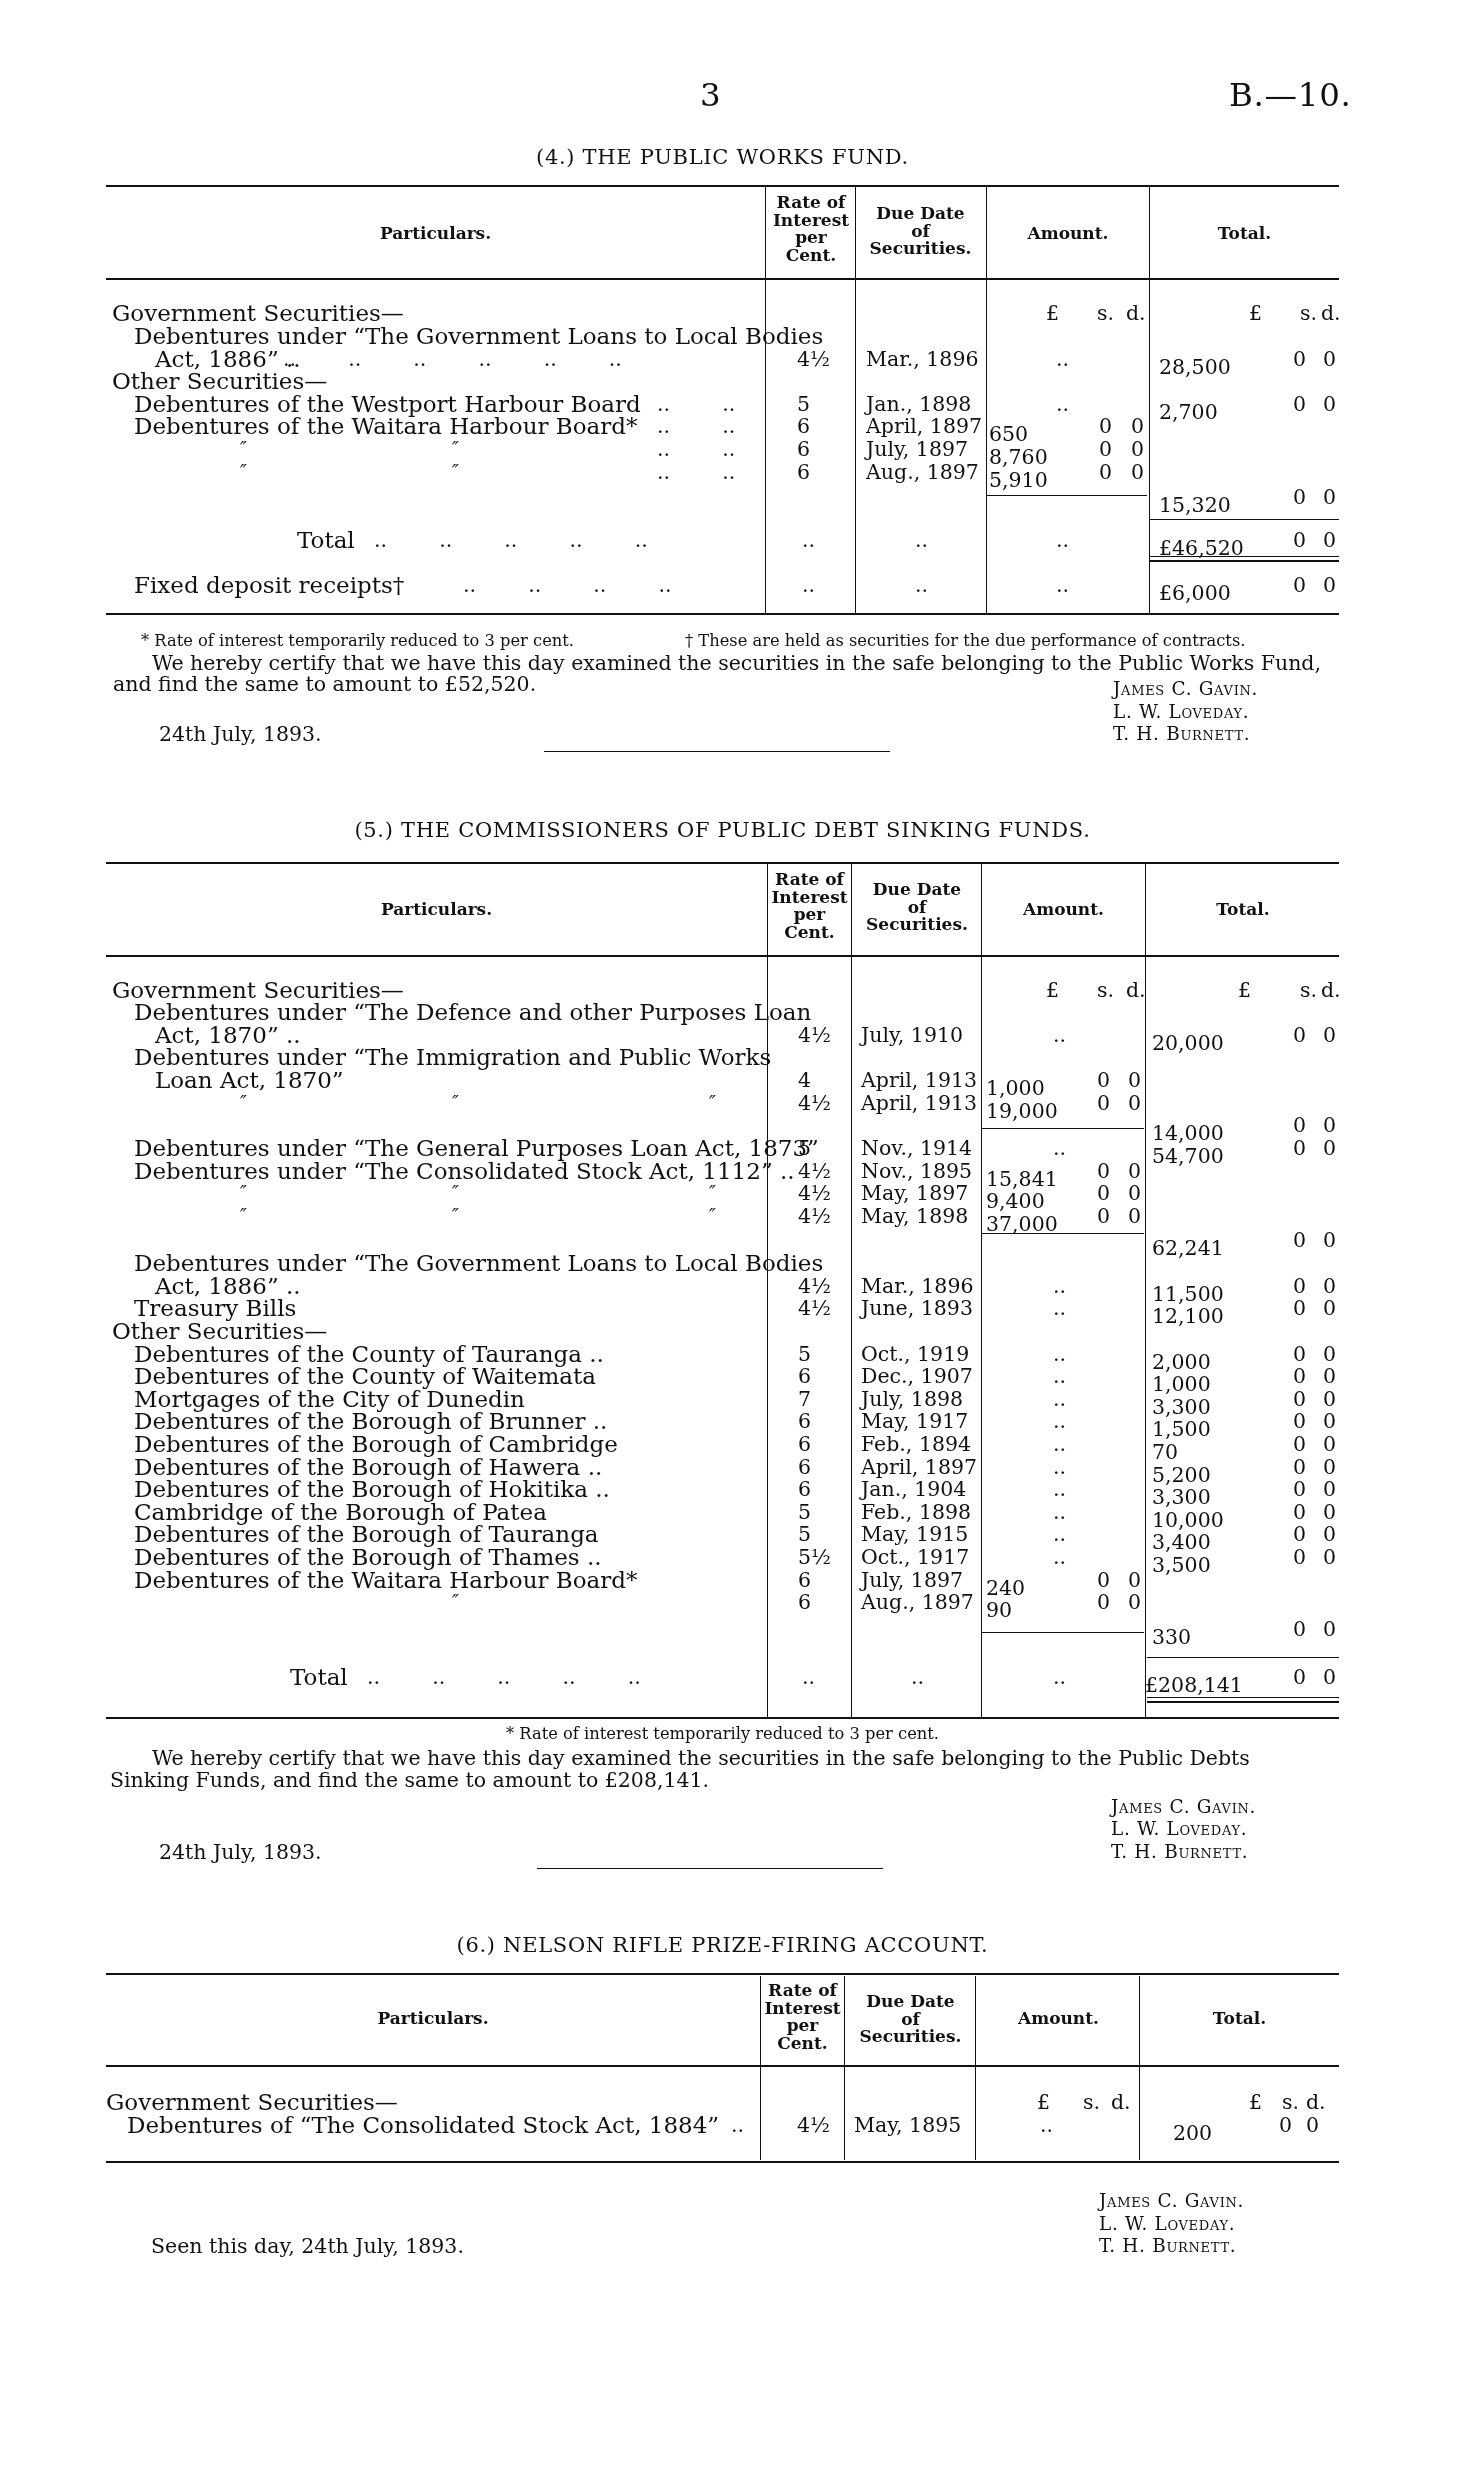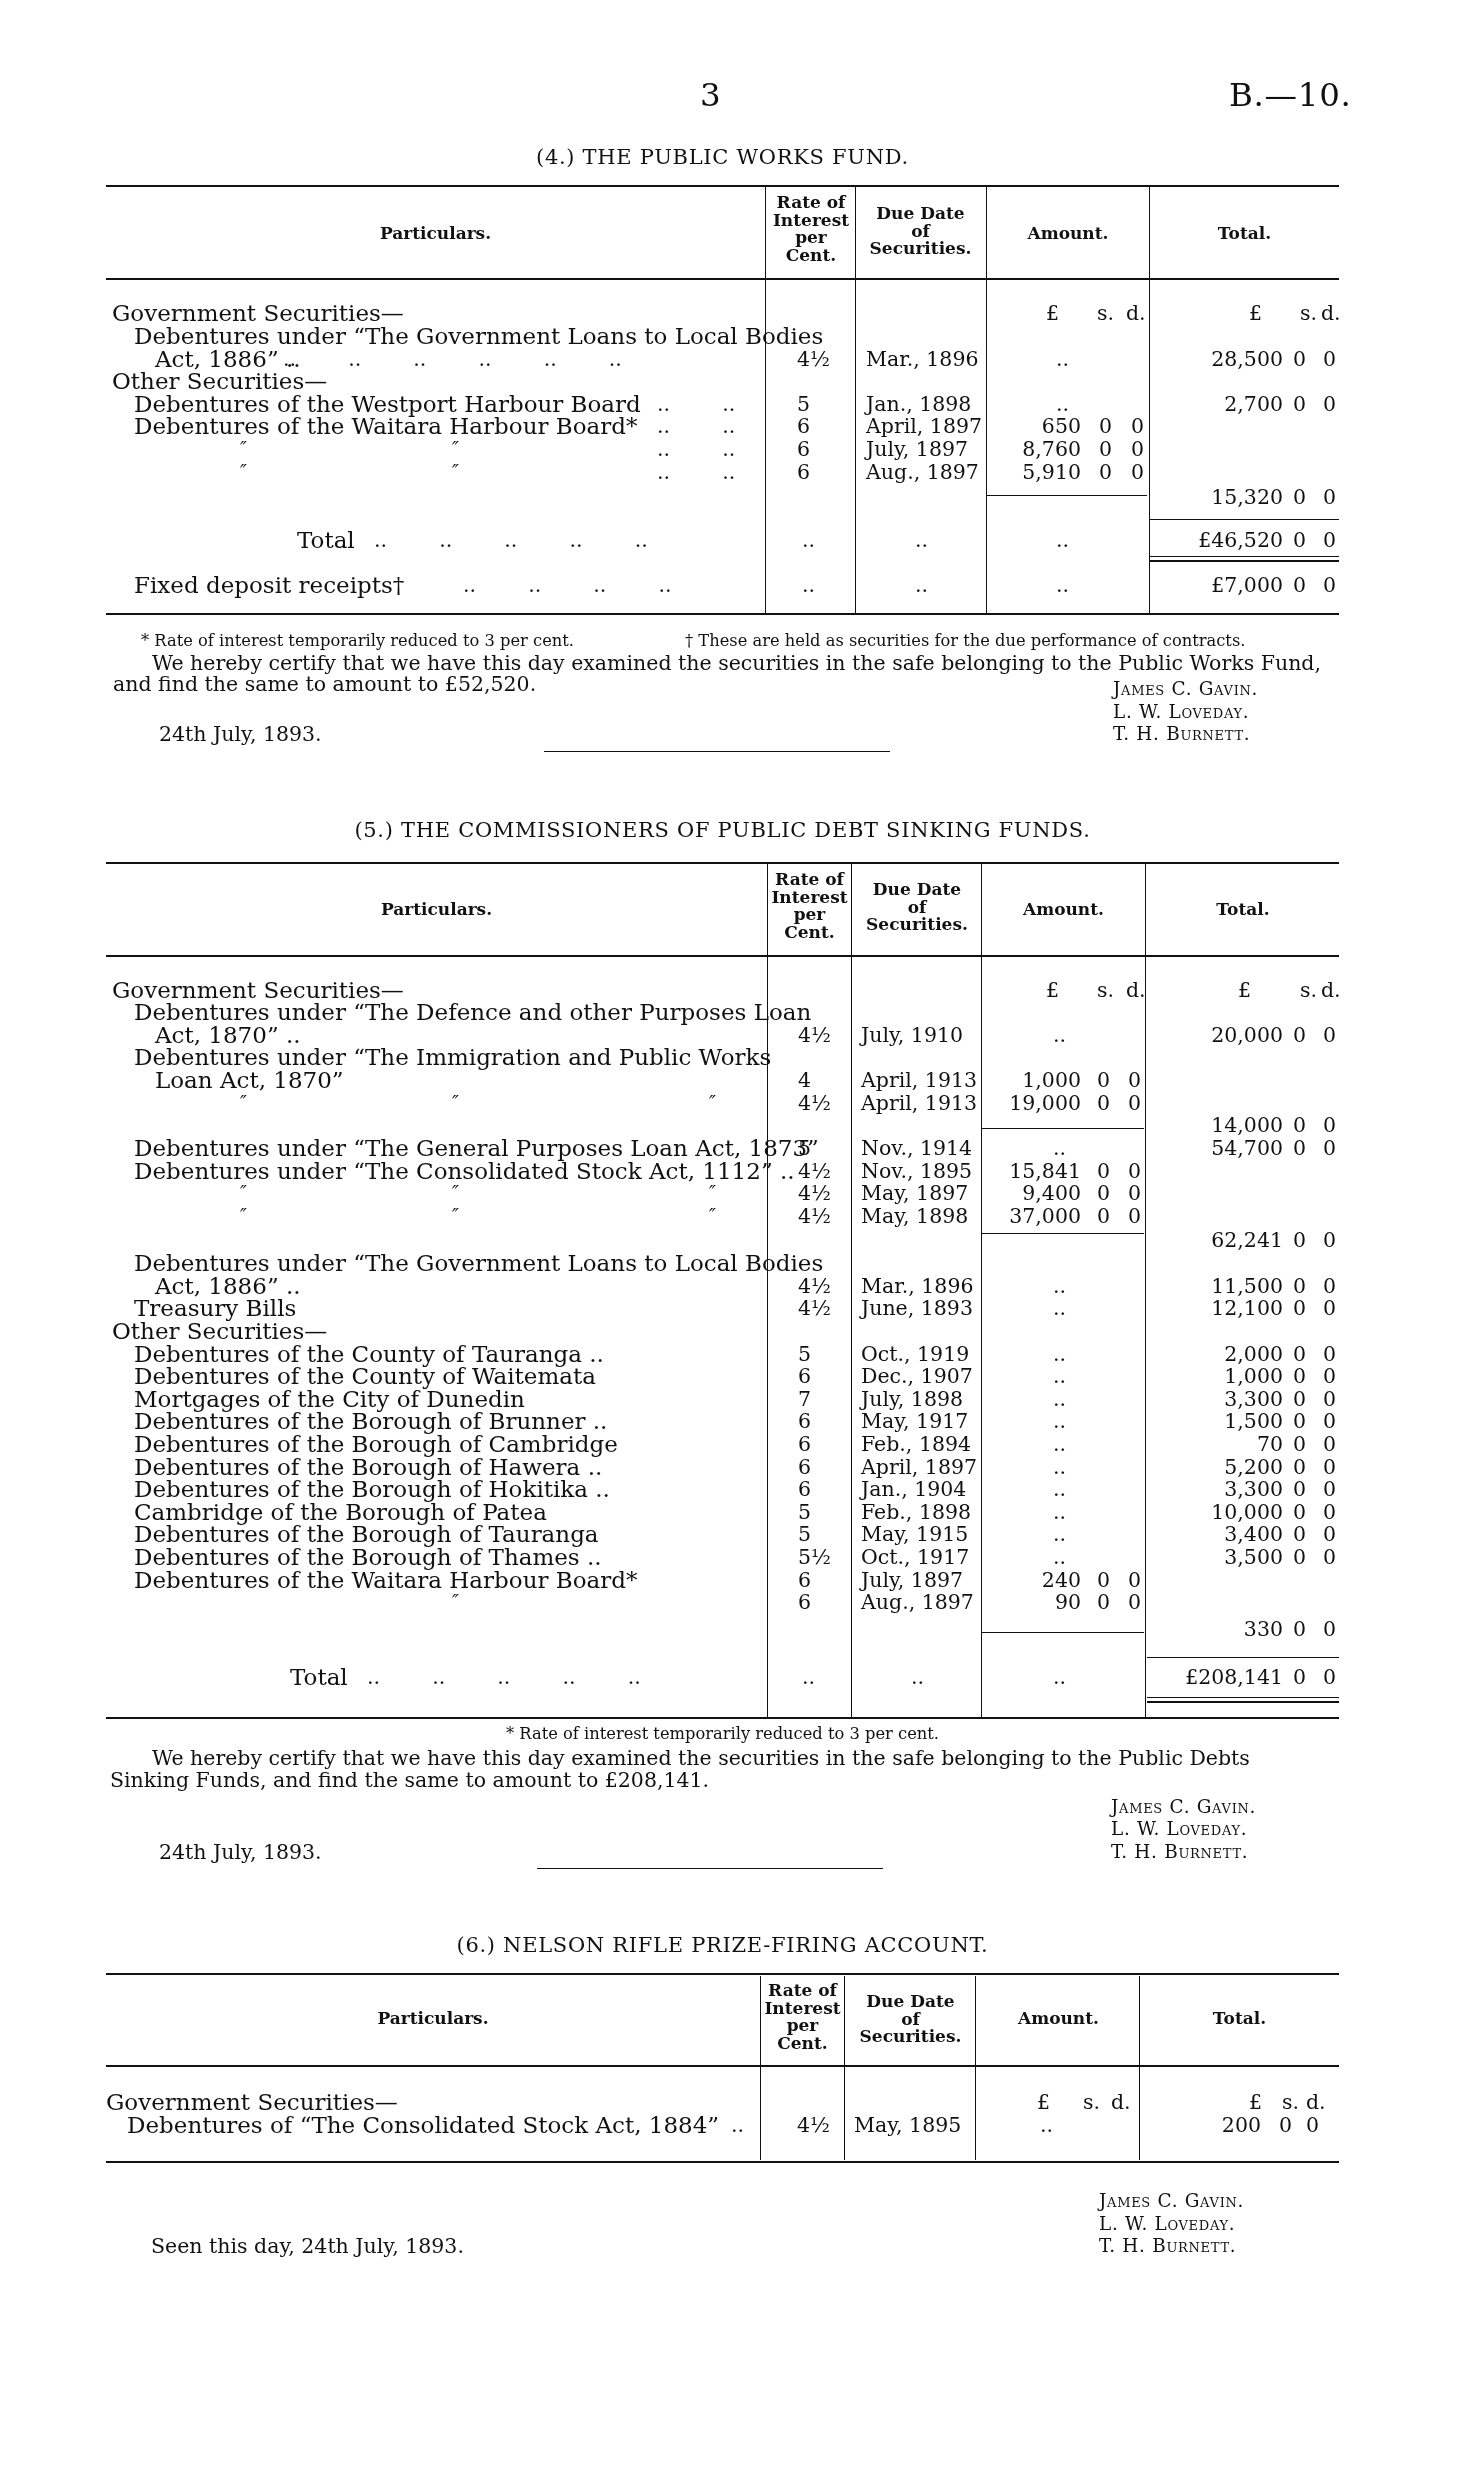--- a/index.html
+++ b/index.html
@@ -11,21 +11,21 @@
   .abs { position: absolute; }
   .pnum { left: 700px; top: 76px; font-size: 32.5px; }
   .pref { left: 1229px; top: 76px; font-size: 32.5px; letter-spacing: 0.7px; }
   .title { font-size: 21px; letter-spacing: 0.7px; text-align: center; }
   .rule { position: absolute; background: #111; height: 2.1px; }
   .thinrule { position: absolute; background: #111; height: 1.4px; }
   .vline { position: absolute; background: #111; width: 1.4px; }
   .hdr { position: absolute; font-size: 17px; text-align: center; line-height: 17.7px; font-weight: bold; }
   .row { position: absolute; font-size: 23px; line-height: 22.6px; white-space: nowrap; }
   .cell { position: absolute; font-size: 20.5px; line-height: 22.6px; white-space: nowrap; }
-  .r { text-align: right; }
+  .r { text-align: left; margin-top: 8px; }
   .c { text-align: center; }
   .dots { position: absolute; font-size: 20.5px; line-height: 22.6px; white-space: pre; letter-spacing: 0; }
   .foot { position: absolute; font-size: 16.3px; white-space: nowrap; }
   .cert { position: absolute; font-size: 20.5px; line-height: 23px; }
   .sig { position: absolute; font-size: 18.4px; line-height: 23px; font-variant: small-caps; letter-spacing: 0.7px; }
   .date { position: absolute; font-size: 20.5px; }
   .ditto { position: absolute; font-size: 18.4px; font-style: italic; }
 </style>
 </head>
 <body>
@@ -129,21 +129,21 @@
   <div class="cell" style="left:1293px;top:529px;">0</div>
   <div class="cell" style="left:1323px;top:529px;">0</div>
   <div class="thinrule" style="left:1150px;width:189px;top:556px;"></div>
   <div class="rule" style="left:1150px;width:189px;top:560px;"></div>
 
   <div class="row" style="left:134px;top:574px;">Fixed deposit receipts†</div>
   <div class="dots" style="left:463px;top:574px;">..        ..        ..        ..</div>
   <div class="cell" style="left:802px;top:574px;">..</div>
   <div class="cell" style="left:915px;top:574px;">..</div>
   <div class="cell" style="left:1056px;top:574px;">..</div>
-  <div class="cell r" style="left:1159px;width:124px;top:574px;">£7,000</div>
+  <div class="cell r" style="left:1159px;width:124px;top:574px;">£6,000</div>
   <div class="cell" style="left:1293px;top:574px;">0</div>
   <div class="cell" style="left:1323px;top:574px;">0</div>
 
   <div class="foot" style="left:141px;top:631px;">* Rate of interest temporarily reduced to 3 per cent.</div>
   <div class="foot" style="left:685px;top:631px;">† These are held as securities for the due performance of contracts.</div>
   <div class="cert" style="left:152px;top:652px;">We hereby certify that we have this day examined the securities in the safe belonging to the Public Works Fund,</div>
   <div class="cert" style="left:113px;top:673px;">and find the same to amount to £52,520.</div>
   <div class="sig" style="left:1113px;top:677px;">James C. Gavin.</div>
   <div class="sig" style="left:1113px;top:700px;">L. W. Loveday.</div>
   <div class="sig" style="left:1113px;top:722px;">T. H. Burnett.</div>

